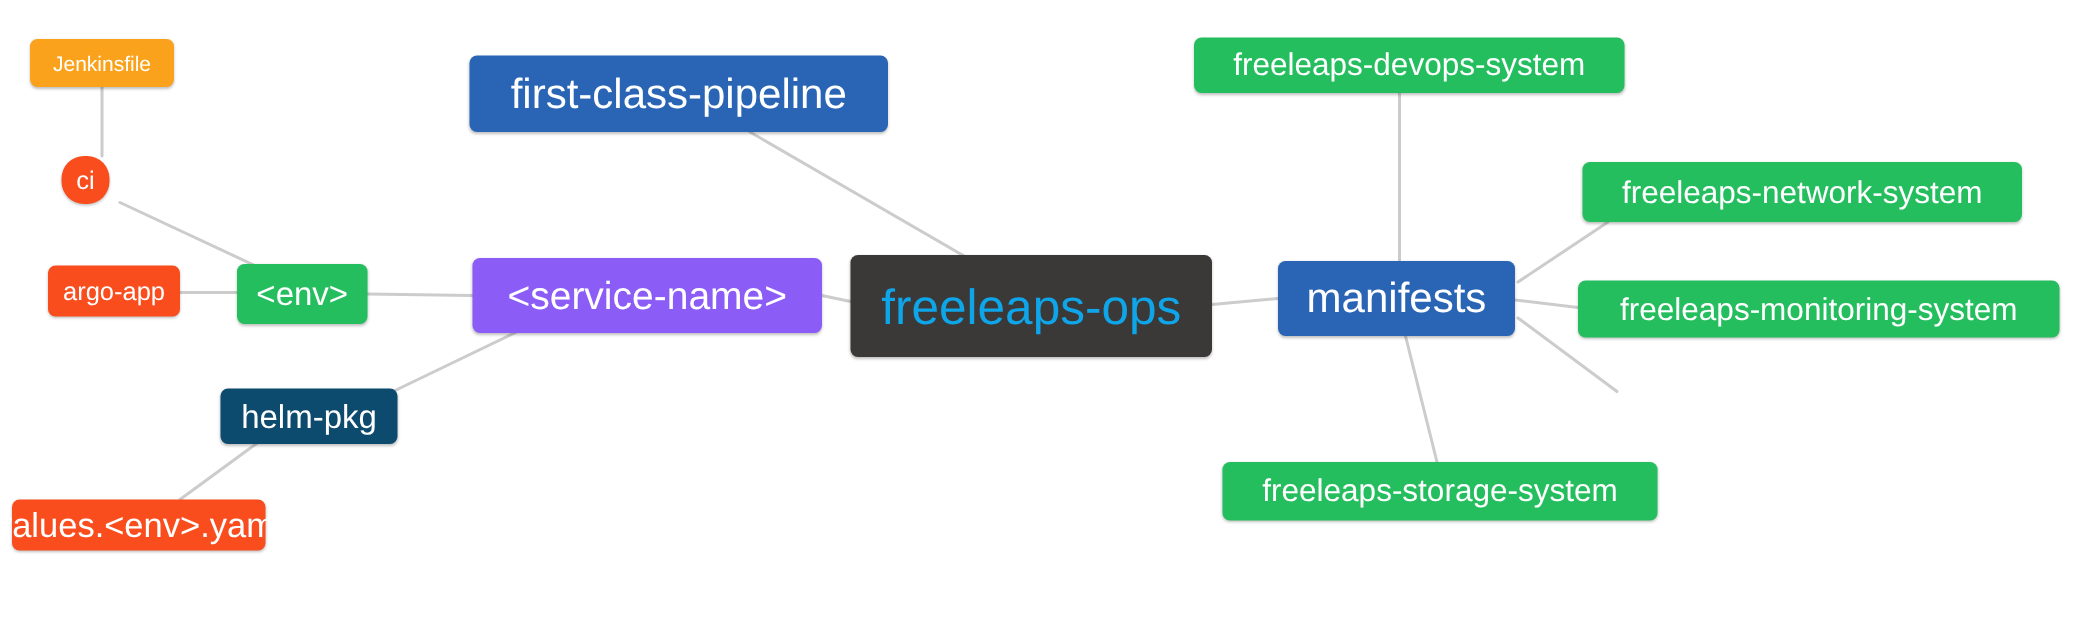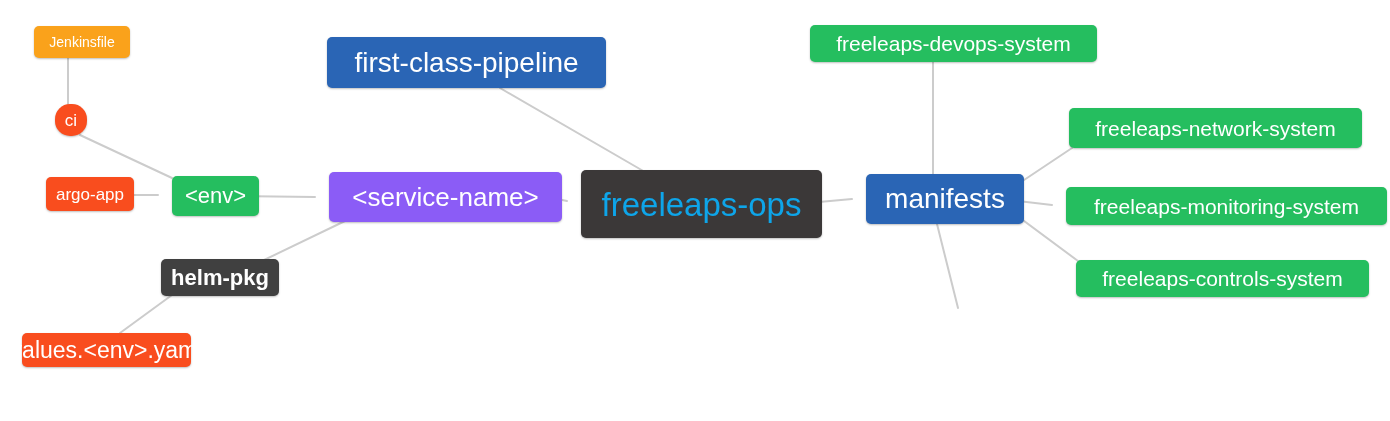--- a/index.html
+++ b/index.html
@@ -20,21 +20,20 @@
     left: 0; top: 0;
     width: 1390px;
     height: 421px;
     pointer-events: none;
   }
   .node-layer {
     position: absolute;
     left: 0; top: 0;
     width: 1304px;
     height: 421px;
-    margin-left: 14px;
   }
   .node {
     position: absolute;
     display: flex;
     align-items: center;
     justify-content: center;
     color: #ffffff;
     border-radius: 5px;
     box-sizing: border-box;
     box-shadow: 0 1px 2px rgba(0,0,0,0.25);
@@ -62,24 +61,24 @@
       <line x1="1012" y1="188" x2="1072" y2="148" stroke="#cccccc" stroke-width="2" stroke-linecap="round"></line>
       <line x1="1010" y1="200" x2="1052" y2="205" stroke="#cccccc" stroke-width="2" stroke-linecap="round"></line>
       <line x1="1012" y1="212" x2="1078" y2="261" stroke="#cccccc" stroke-width="2" stroke-linecap="round"></line>
       <line x1="937" y1="224" x2="958" y2="308" stroke="#cccccc" stroke-width="2" stroke-linecap="round"></line>
     </svg>
   <div class="node-layer">
       <div class="node" style="left: 20px; top: 26px; width: 96px; height: 32px; font-size: 14px; background: rgb(250, 162, 27); color: rgb(255, 255, 255);">Jenkinsfile</div>
       <div class="node" style="left: 41px; top: 104px; width: 32px; height: 32px; font-size: 17px; background: rgb(249, 77, 30); color: rgb(255, 255, 255); border-radius: 15px;">ci</div>
       <div class="node" style="left: 32px; top: 177px; width: 88px; height: 34px; font-size: 17px; background: rgb(249, 77, 30); color: rgb(255, 255, 255);">argo-app</div>
       <div class="node" style="left: 158px; top: 176px; width: 87px; height: 40px; font-size: 22px; background: rgb(37, 190, 95); color: rgb(255, 255, 255);">&lt;env&gt;</div>
-      <div class="node" style="left: 147px; top: 259px; width: 118px; height: 37px; font-size: 22px; background: #404040; color: rgb(255, 255, 255); font-weight: bold;">helm-pkg</div>
+      <div class="node" style="left: 147px; top: 259px; width: 118px; height: 37px; font-size: 22px; background: #0c4a6e; color: rgb(255, 255, 255);">helm-pkg</div>
       <div class="node" style="left: 8px; top: 333px; width: 169px; height: 34px; font-size: 23px; background: rgb(249, 77, 30); color: rgb(255, 255, 255);">values.&lt;env&gt;.yaml</div>
       <div class="node" style="left: 313px; top: 37px; width: 279px; height: 51px; font-size: 28px; background: rgb(42, 101, 181); color: rgb(255, 255, 255);">first-class-pipeline</div>
       <div class="node" style="left: 315px; top: 172px; width: 233px; height: 50px; font-size: 26px; background: #8b5cf6; color: rgb(255, 255, 255);">&lt;service-name&gt;</div>
       <div class="node" style="left: 567px; top: 170px; width: 241px; height: 68px; font-size: 33px; background: rgb(59, 56, 56); color: #0ea5e9;">freeleaps-ops</div>
       <div class="node" style="left: 852px; top: 174px; width: 158px; height: 50px; font-size: 28px; background: rgb(42, 101, 181); color: rgb(255, 255, 255);">manifests</div>
       <div class="node" style="left: 796px; top: 25px; width: 287px; height: 37px; font-size: 21px; background: rgb(37, 190, 95); color: rgb(255, 255, 255);">freeleaps-devops-system</div>
       <div class="node" style="left: 1052px; top: 187px; width: 321px; height: 38px; font-size: 21px; background: rgb(37, 190, 95); color: rgb(255, 255, 255);">freeleaps-monitoring-system</div>
       <div class="node" style="left: 1055px; top: 108px; width: 293px; height: 40px; font-size: 21px; background: rgb(37, 190, 95); color: rgb(255, 255, 255);">freeleaps-network-system</div>
-      <div class="node" style="left: 1062px; top: 260px; width: 293px; height: 37px; font-size: 21px; background: rgb(37, 190, 95); color: rgb(255, 255, 255);">freeleaps-controls-system</div>
+      <div class="node" style="left: 815px; top: 308px; width: 290px; height: 39px; font-size: 21px; background: rgb(37, 190, 95); color: rgb(255, 255, 255);">freeleaps-storage-system</div>
     </div>
 </div>
 
 </body></html>

